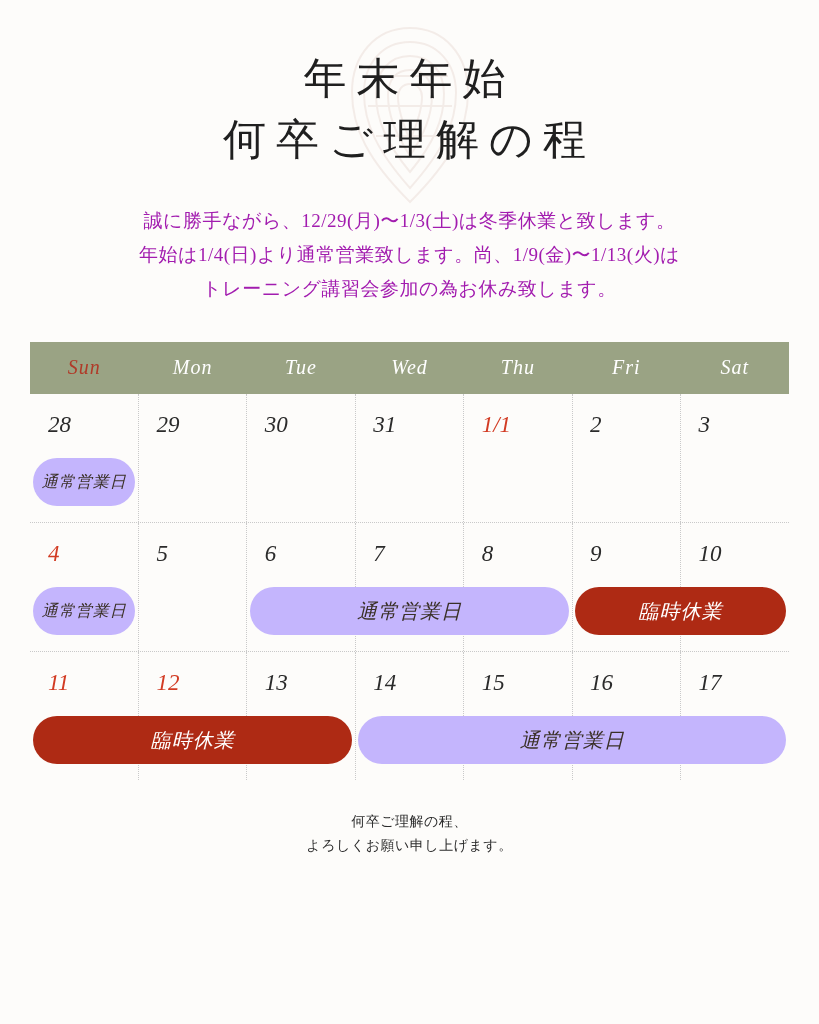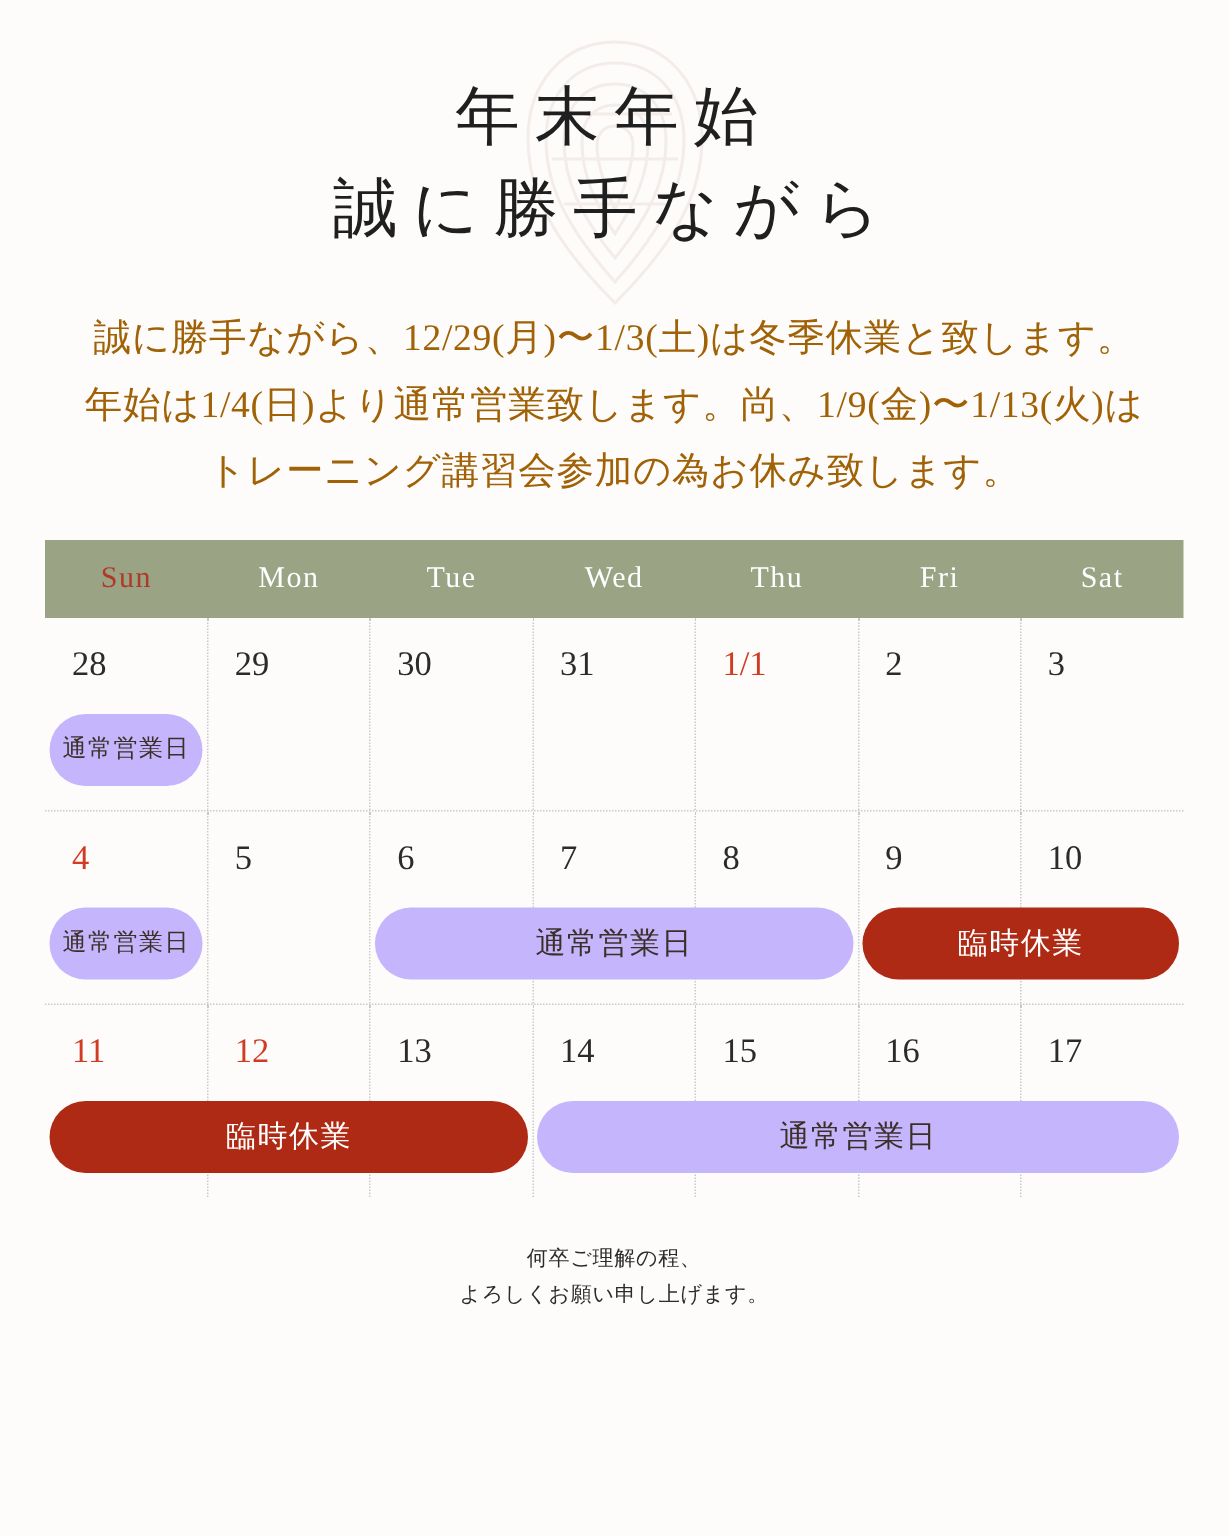--- a/index.html
+++ b/index.html
@@ -40,31 +40,32 @@
     line-height: 1.42;
     color: #1f1f1f;
     font-weight: 400;
     font-family: "Liberation Serif", serif;
   }
 
   
   .notice {
     margin-top: 34px;
     text-align: center;
-    font-size: 25px;
+    font-size: 19px;
     line-height: 1.78;
-    color: #a16207;
+    color: #a21caf;
     letter-spacing: 0.5px;
   }
   .notice div { white-space: nowrap; }
 
   
   .calendar {
-    margin: 22px 30px 0 30px;
-    position: relative;
+    margin: 36px 30px 0 30px;
+    position: relative;
+    font-style: italic;
   }
   .cal-head {
     display: flex;
     background: #9aa384;
     height: 52px;
     align-items: center;
   }
   .cal-head .cell {
     flex: 1 1 0;
     text-align: center;
@@ -158,21 +159,21 @@
     <path d="M100 50 C86 50 78 60 78 75 C78 96 86 114 100 136 C114 114 122 96 122 75 C122 60 114 50 100 50 Z"></path>
     <path d="M100 64 C92 64 88 70 88 77 C88 90 93 104 100 120 C107 104 112 90 112 77 C112 70 108 64 100 64 Z"></path>
     <path d="M62 56 L138 56"></path>
     <path d="M58 86 L142 86"></path>
     <path d="M66 116 L134 116"></path>
   </g>
 </svg>
 
 <div class="title-block">
   <div class="title-line">年末年始</div>
-  <div class="title-line">誠に勝手ながら</div>
+  <div class="title-line">何卒ご理解の程</div>
 </div>
 
 <div class="notice">
   <div>誠に勝手ながら、12/29(月)〜1/3(土)は冬季休業と致します。</div>
   <div>年始は1/4(日)より通常営業致します。尚、1/9(金)〜1/13(火)は</div>
   <div>トレーニング講習会参加の為お休み致します。</div>
 </div>
 
 <div class="calendar">
   <div class="cal-head">

